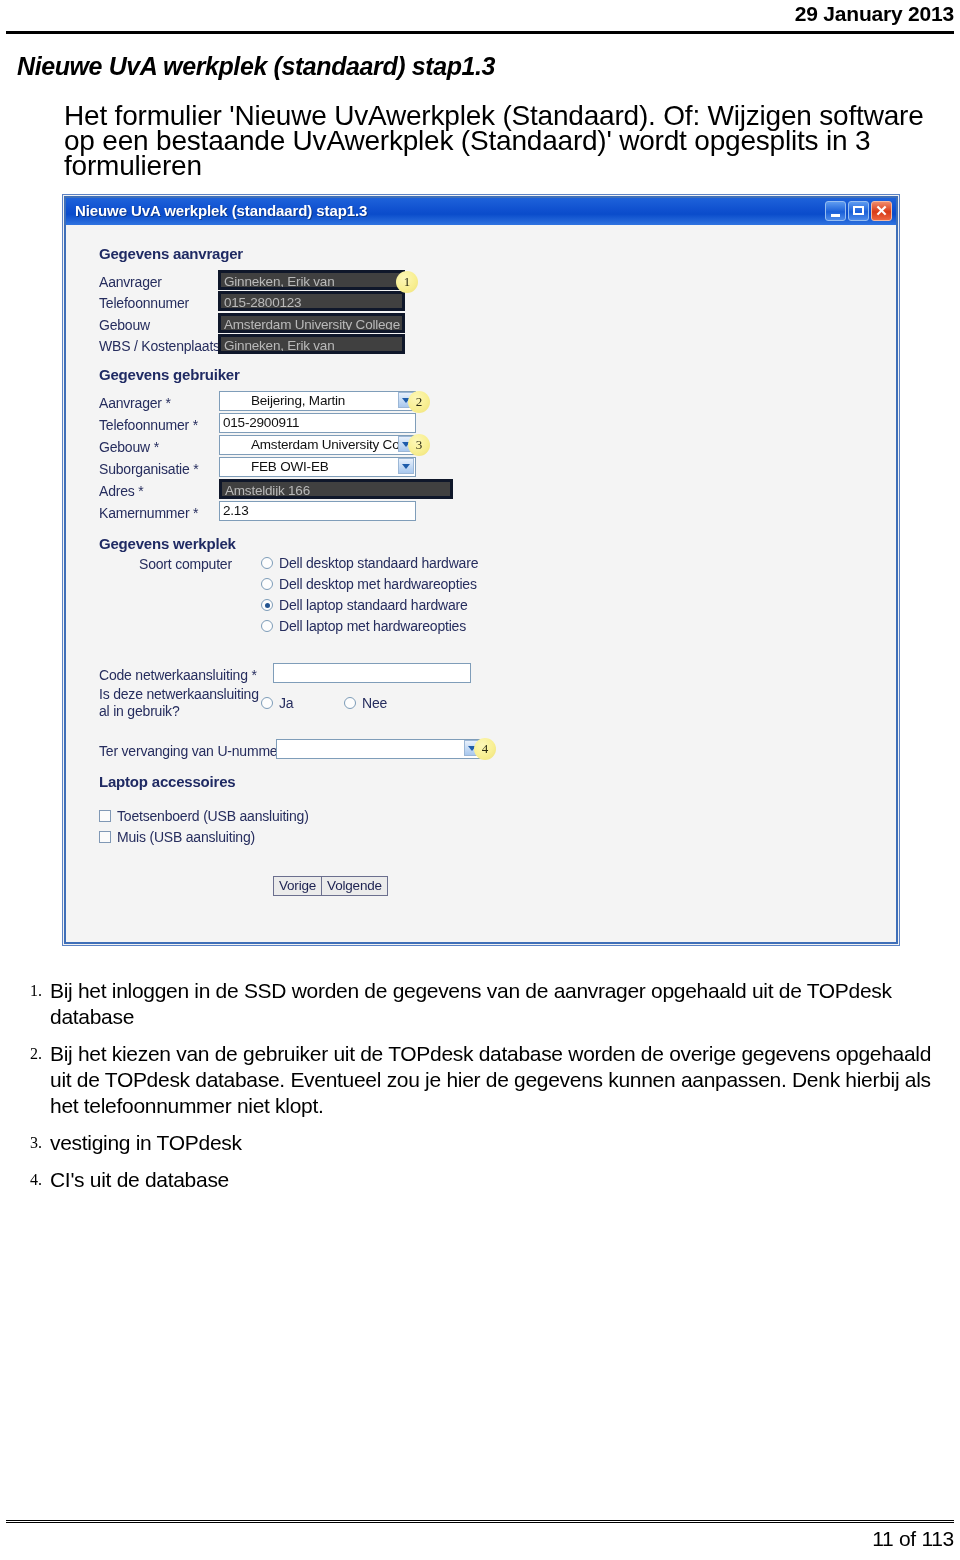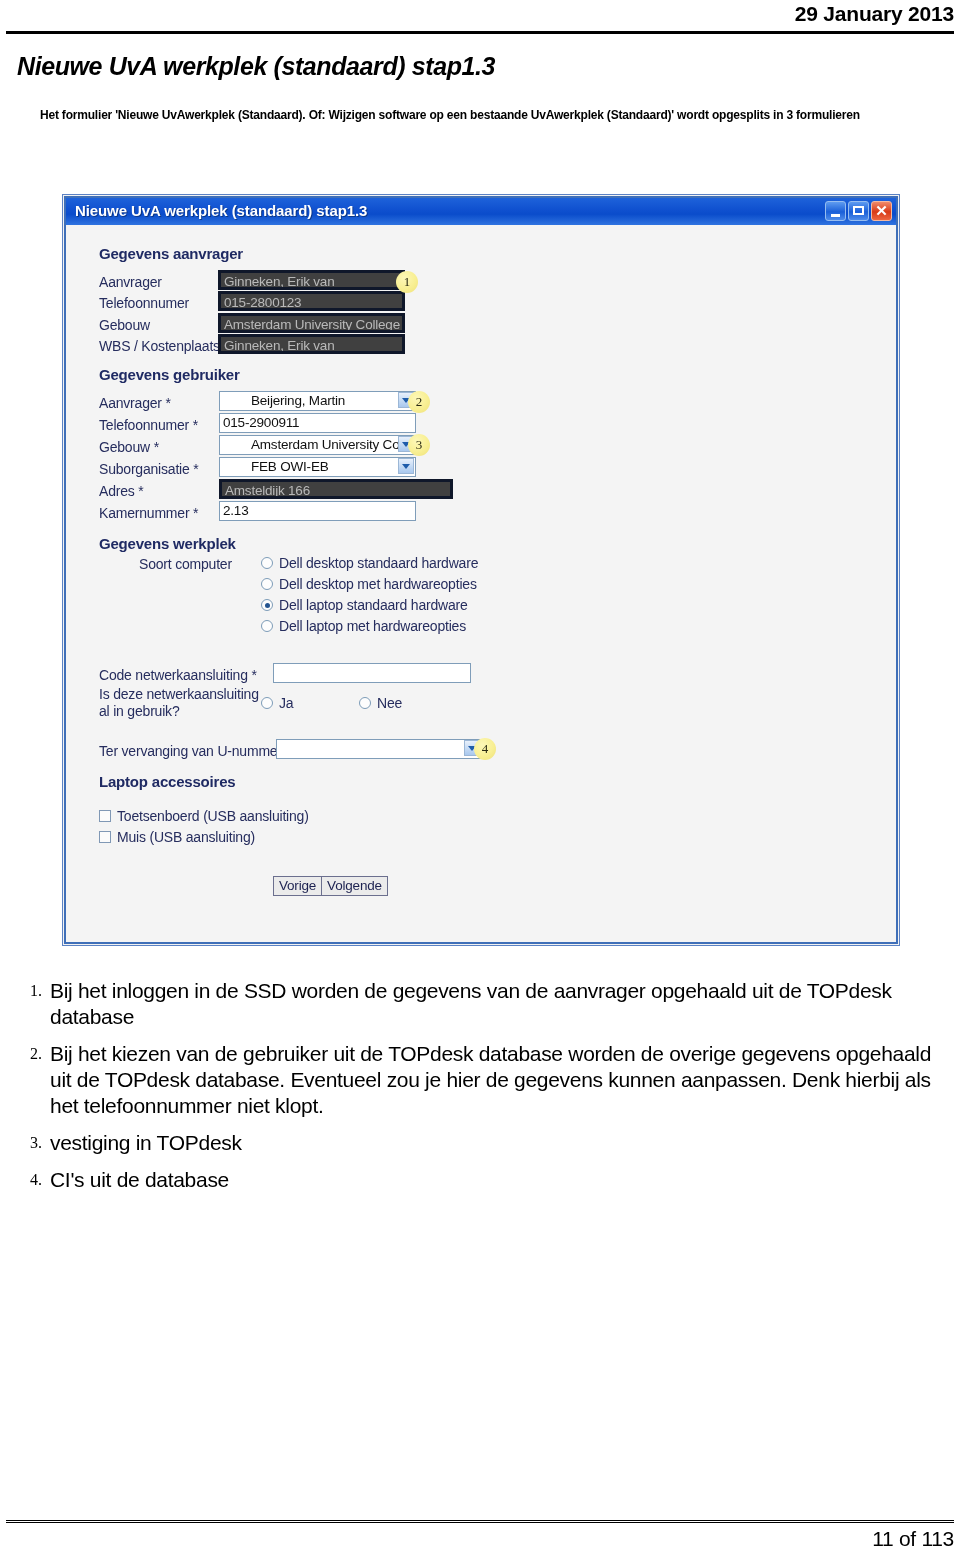--- a/index.html
+++ b/index.html
@@ -51,26 +51,25 @@
     position: absolute;
     left: 17px; top: 52px;
     font-size: 25px;
     font-weight: bold;
     font-style: italic;
     letter-spacing: -0.4px;
     white-space: nowrap;
   }
   .doc-intro {
     position: absolute;
-    left: 40px; top: 103px;
+    left: 64px; top: 103px;
     width: 880px;
-    font-size: 12px;
+    font-size: 28px;
     line-height: 25px;
     letter-spacing: -0.2px;
-    font-weight: bold;
   }
 
   
   .win {
     position: absolute;
     left: 62px; top: 194px;
     width: 838px;
     height: 752px;
     background: #f2f2f2;
     border: 1px solid #5b82c4;
@@ -416,21 +415,21 @@
 
       <div class="fld-label" style="left:33px; top:442px;">Code netwerkaansluiting *</div>
       <div class="inp" style="left:207px; top:438px; width:198px;"></div>
 
       <div class="fld-label" style="left:33px; top:461px; width:160px; white-space:normal; line-height:17px;">Is deze netwerkaansluiting al in gebruik?</div>
 
       <div class="radio-row" style="left:195px; top:470px;">
         <span class="radio"></span>
         <span class="radio-lbl">Ja</span>
       </div>
-      <div class="radio-row" style="left:293px; top:470px;justify-content:flex-end;">
+      <div class="radio-row" style="left:278px; top:470px;justify-content:flex-end;">
         <span class="radio"></span>
         <span class="radio-lbl">Nee</span>
       </div>
 
       <div class="fld-label" style="left:33px; top:518px;">Ter vervanging van U-nummer</div>
       <div class="inp sel" style="left:210px; top:514px; width:206px;"></div>
       <div class="arrow" style="left:398px; top:515px;"></div>
 
       <div class="badge" style="left:408px; top:513px;">4</div>
 

